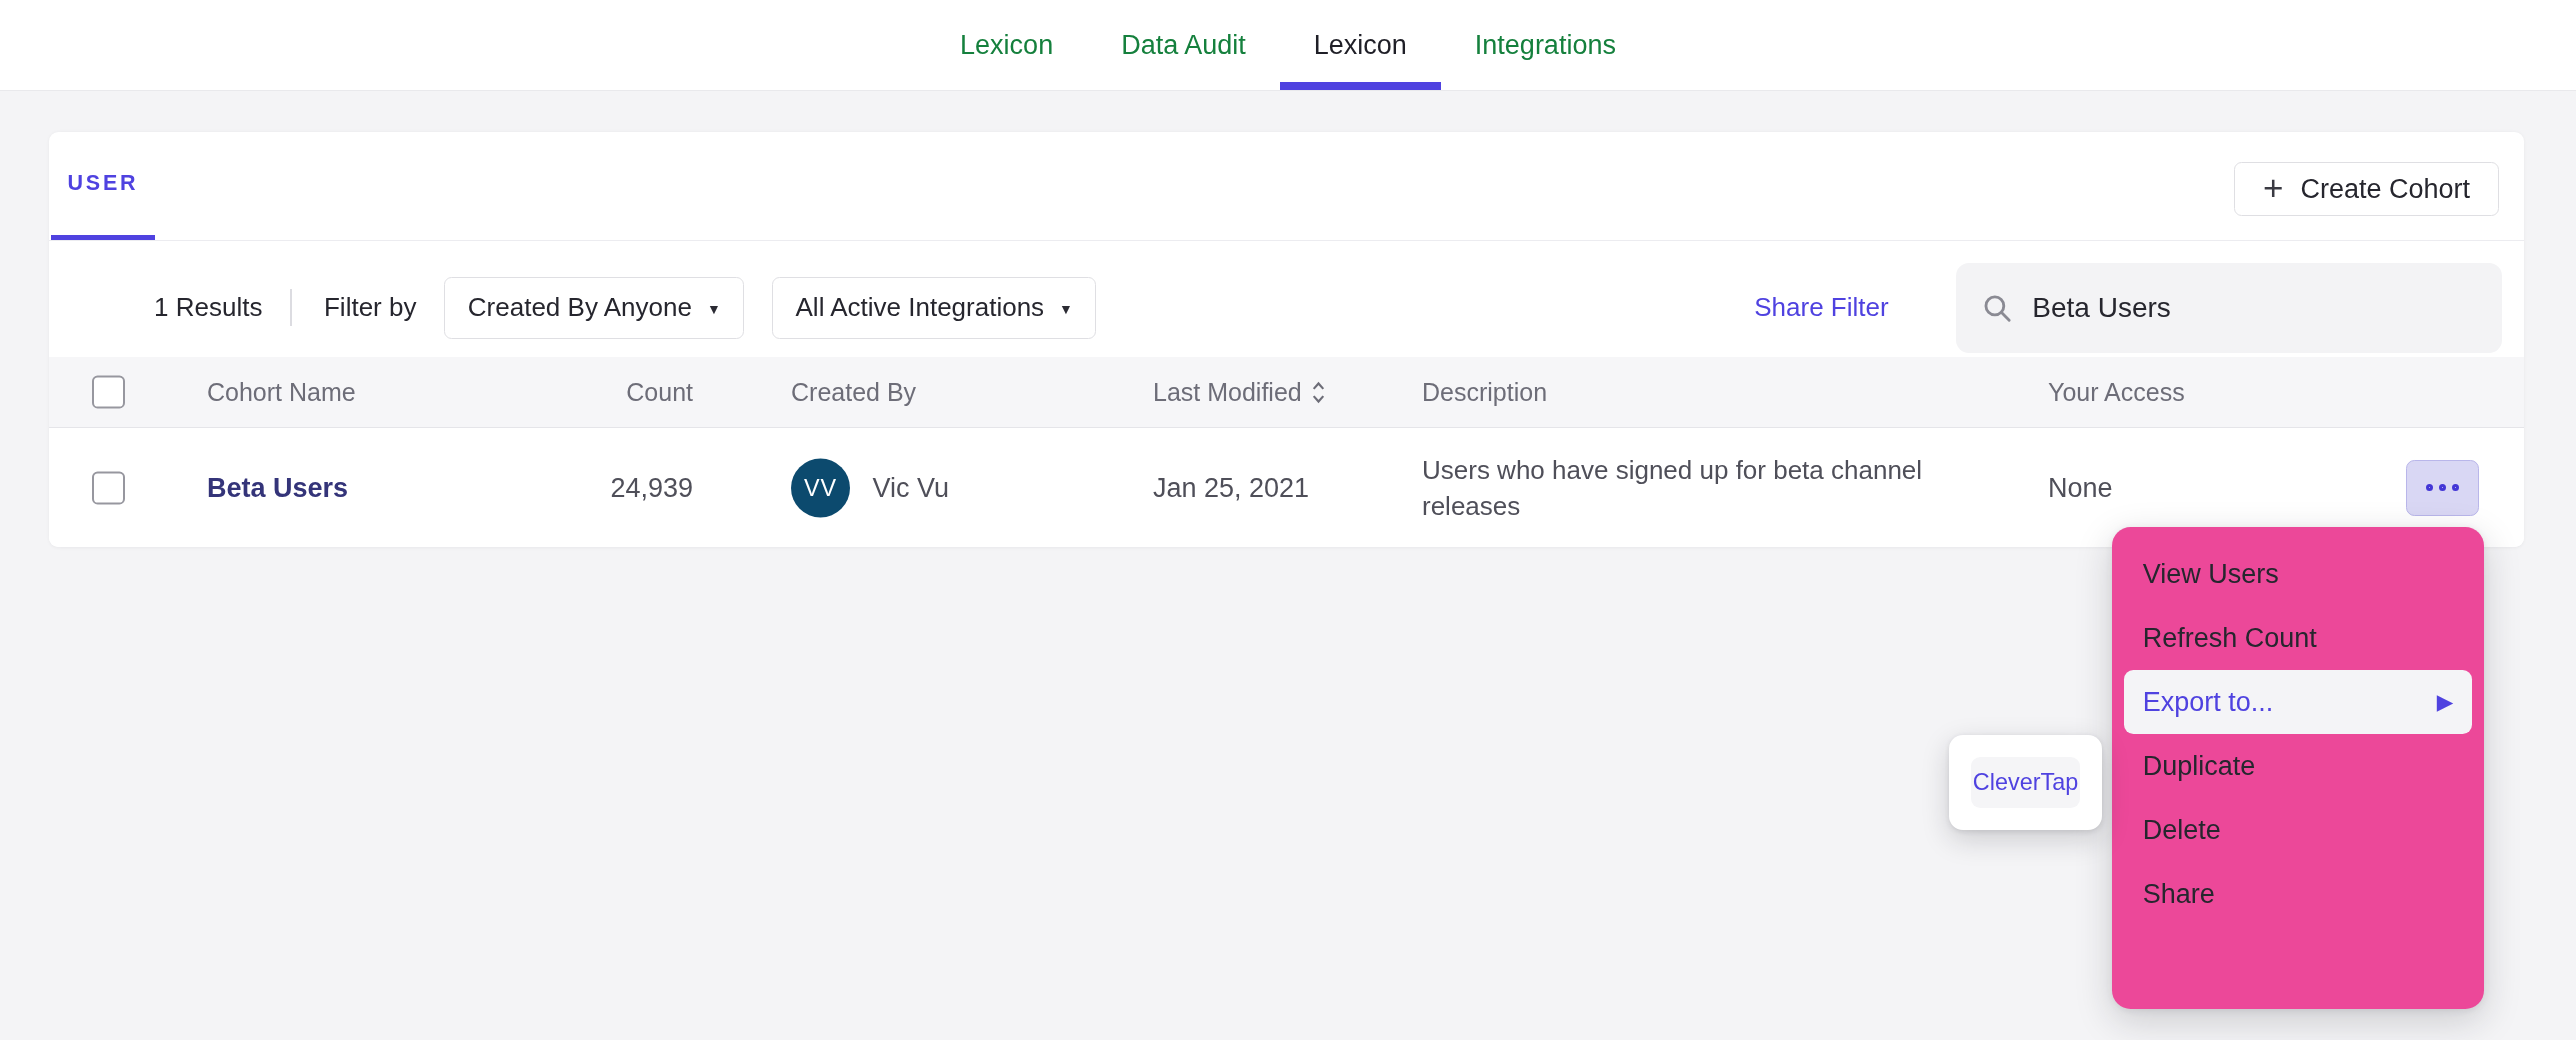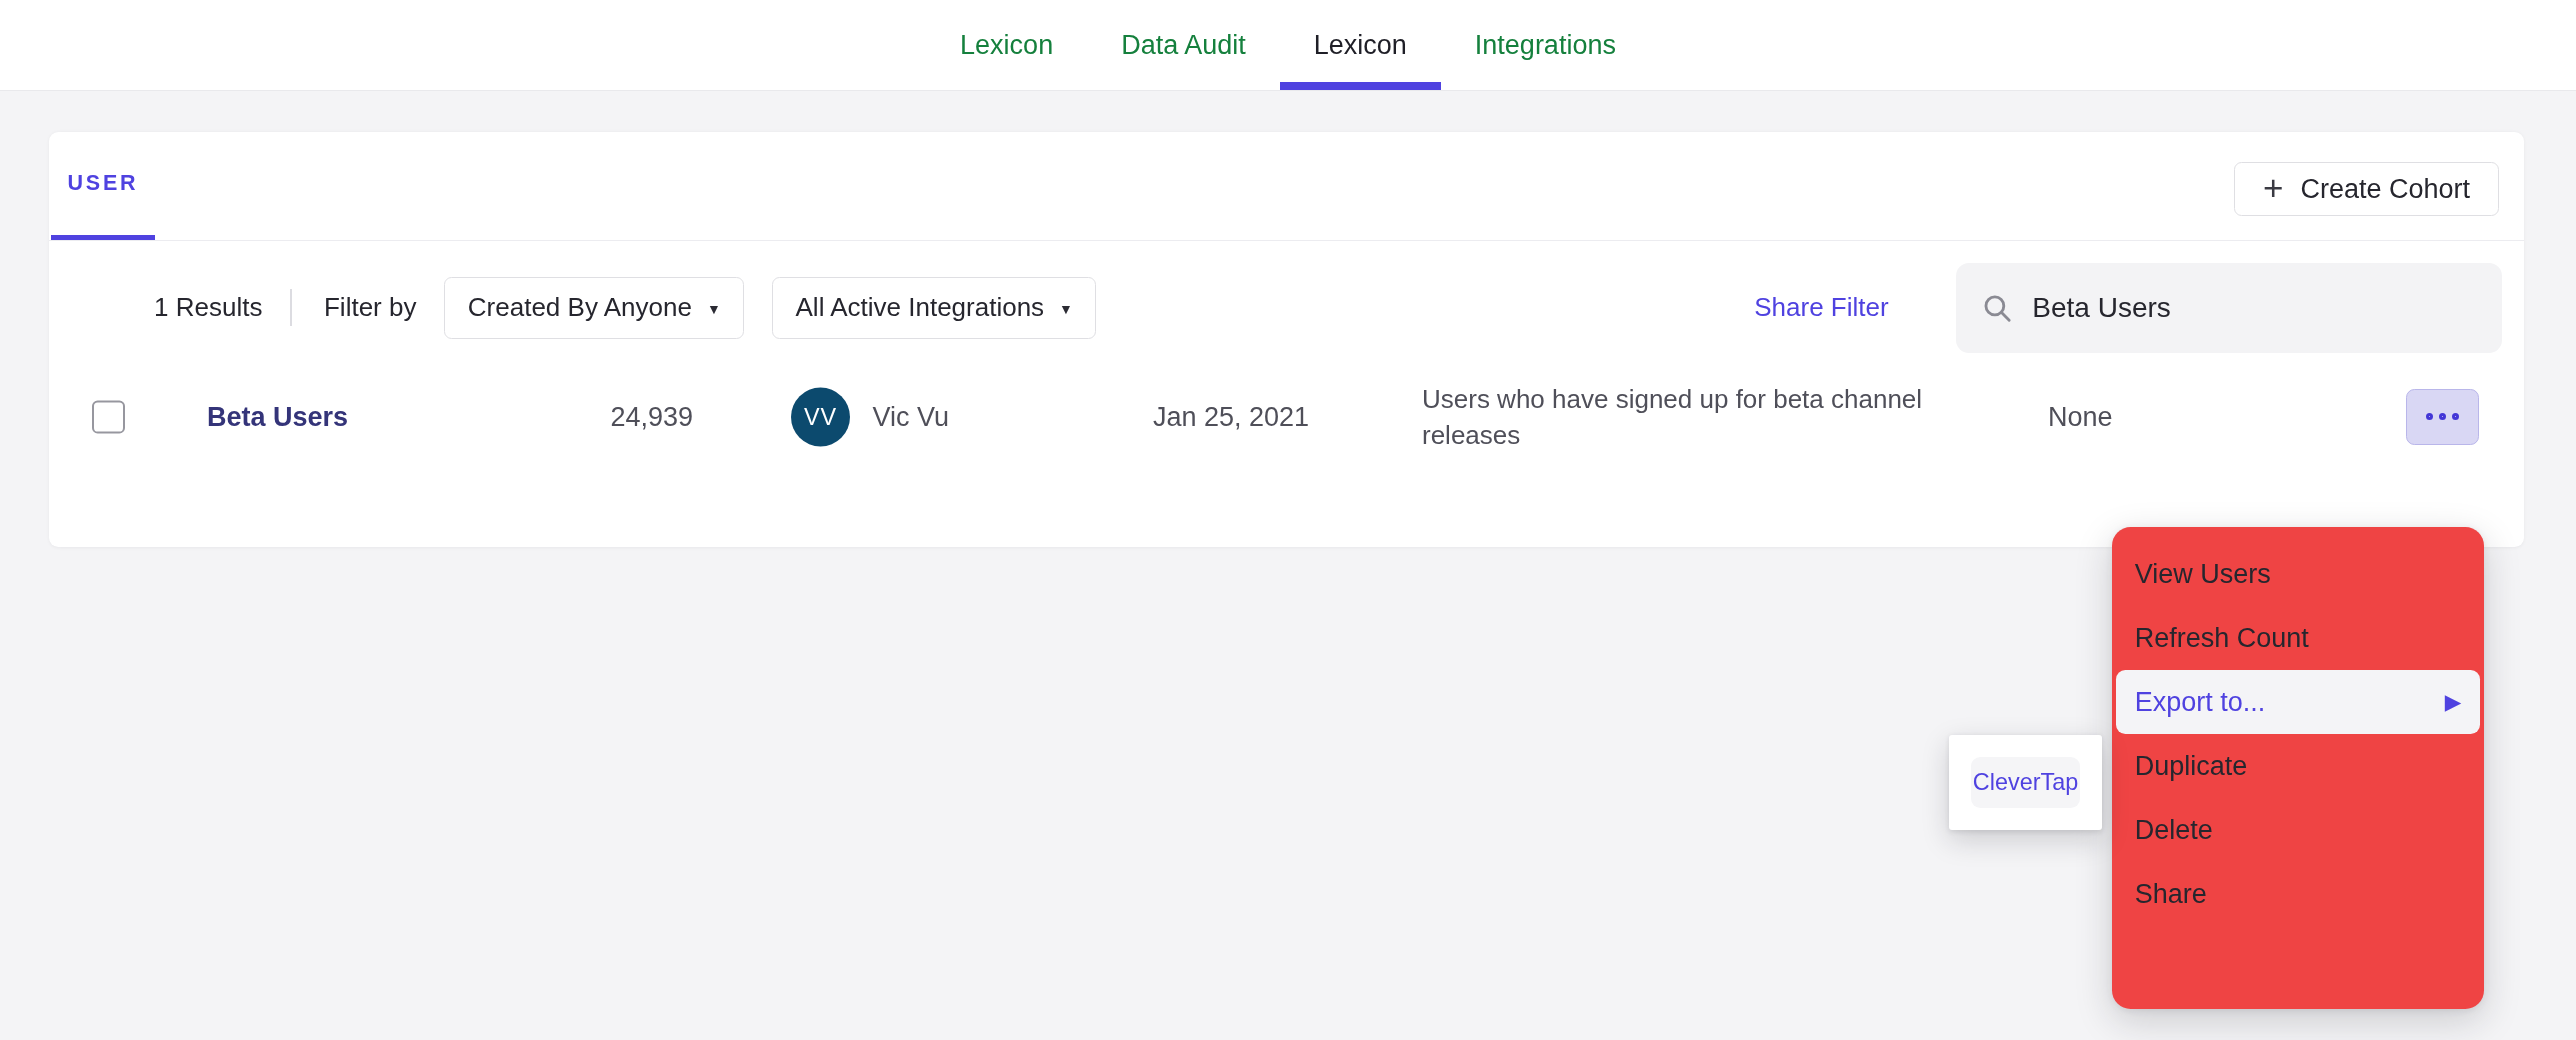--- a/index.html
+++ b/index.html
@@ -89,35 +89,35 @@
   .desc-text { white-space:normal; line-height:36px; font-size:26px; }
   .more-btn {
     width:73px; height:56px; background:#d9d7f4; border:1.9px solid #b9b6ea; border-radius:8.4px;
     display:flex; align-items:center; justify-content:center; gap:5.6px; cursor:pointer;
   }
   .ring { width:7.5px; height:7.5px; border:3.7px solid #4336d6; border-radius:50%; background:transparent; }
 
   
   .context-menu {
     position:absolute; left:2112px; top:527px; width:372px; height:482px;
-    background:#ef4444; border-radius:18.7px; padding:15px 4px;
+    background:#ec4899; border-radius:18.7px; padding:15px 12px;
     box-shadow:0 11.2px 37px rgba(25,25,40,0.18), 0 1.9px 7.5px rgba(25,25,40,0.08);
     display:flex; flex-direction:column; z-index:5;
   }
   .menu-item {
     height:64px; display:flex; align-items:center; padding:0 18.7px;
     font-size:27px; color:#26262e; border-radius:9.3px; cursor:pointer;
   }
   .menu-item.highlighted { background:#f4f4f7; color:#4f42e0; }
   .submenu-arrow { margin-left:auto; color:#4f42e0; font-size:21.5px; }
 
   
   .submenu-popup {
     position:absolute; left:1949px; top:735px; width:153px; height:95px;
-    background:#fff; border-radius:3px; padding:22px;
+    background:#fff; border-radius:14px; padding:22px;
     box-shadow:0 9.3px 28px rgba(25,25,40,0.18), 0 1.9px 5.6px rgba(25,25,40,0.10);
     z-index:7;
   }
   .popup-item {
     width:100%; height:100%; background:#f5f5f7; border-radius:9.3px;
     display:flex; align-items:center; justify-content:center;
     font-size:23.4px; color:#4f42e0; cursor:pointer;
   }
 </style>
 </head>
@@ -157,20 +157,37 @@
       <span class="reset-filter">Share Filter</span>
       <div class="search-box">
         <svg width="34" height="34" viewBox="0 0 24 24">
           <circle cx="10.5" cy="10.5" r="6.3" fill="none" stroke="#8a8a93" stroke-width="2"></circle>
           <line x1="15.2" y1="15.2" x2="20.6" y2="20.6" stroke="#8a8a93" stroke-width="2" stroke-linecap="round"></line>
         </svg>
         <span class="search-value">Beta Users</span>
       </div>
     </div>
 
+    <div class="thead">
+      <div class="cell c-check">
+          <div class="cb"></div>
+        </div>
+      <div class="cell c-name">Cohort Name</div>
+      <div class="cell c-count">Count</div>
+      <div class="cell c-created">Created By</div>
+      <div class="cell c-modified">
+        <span>Last Modified</span>
+        <svg width="15" height="24" viewBox="0 0 12 20">
+          <path d="M2 7 L6 2.5 L10 7" fill="none" stroke="#6d6d78" stroke-width="1.8"></path>
+          <path d="M2 13 L6 17.5 L10 13" fill="none" stroke="#6d6d78" stroke-width="1.8"></path>
+        </svg>
+      </div>
+      <div class="cell c-desc">Description</div>
+      <div class="cell c-access">Your Access</div>
+    </div>
 
     <div class="trow">
       <div class="cell c-check">
           <div class="cb"></div>
         </div>
       <div class="cell c-name">
         <span class="row-link">Beta Users</span>
       </div>
       <div class="cell c-count">24,939</div>
       <div class="cell c-created created-cell">

